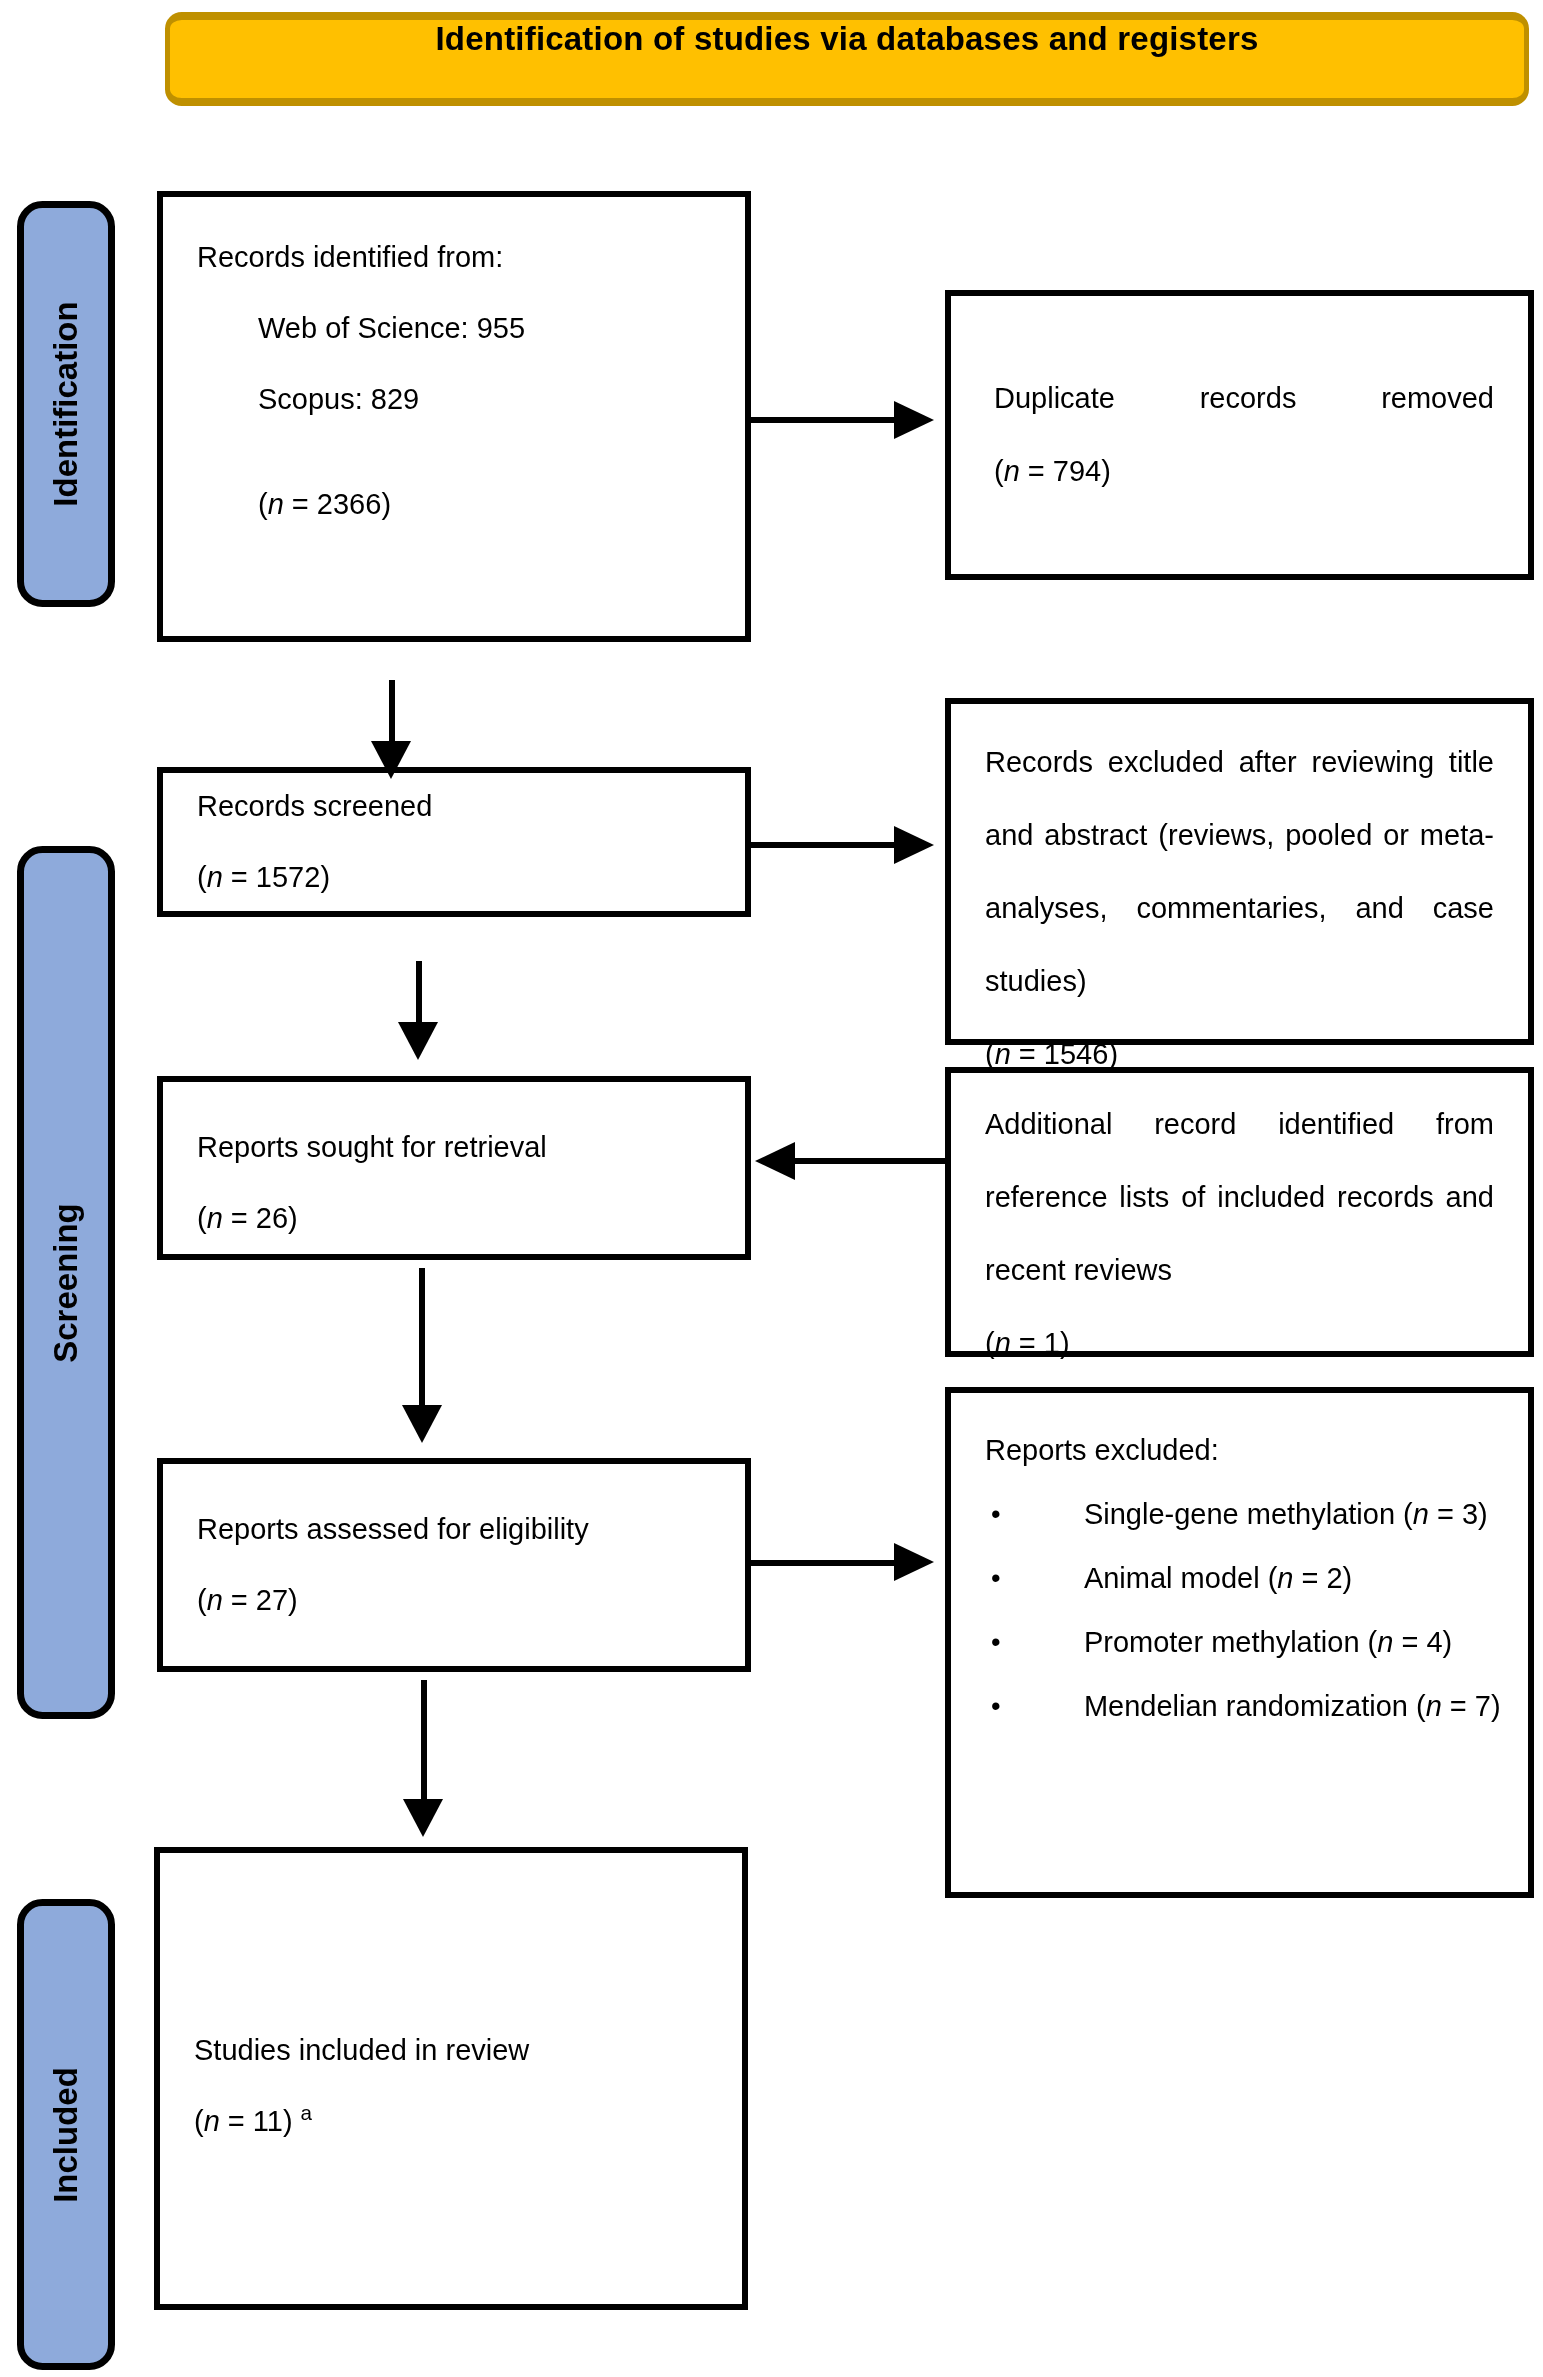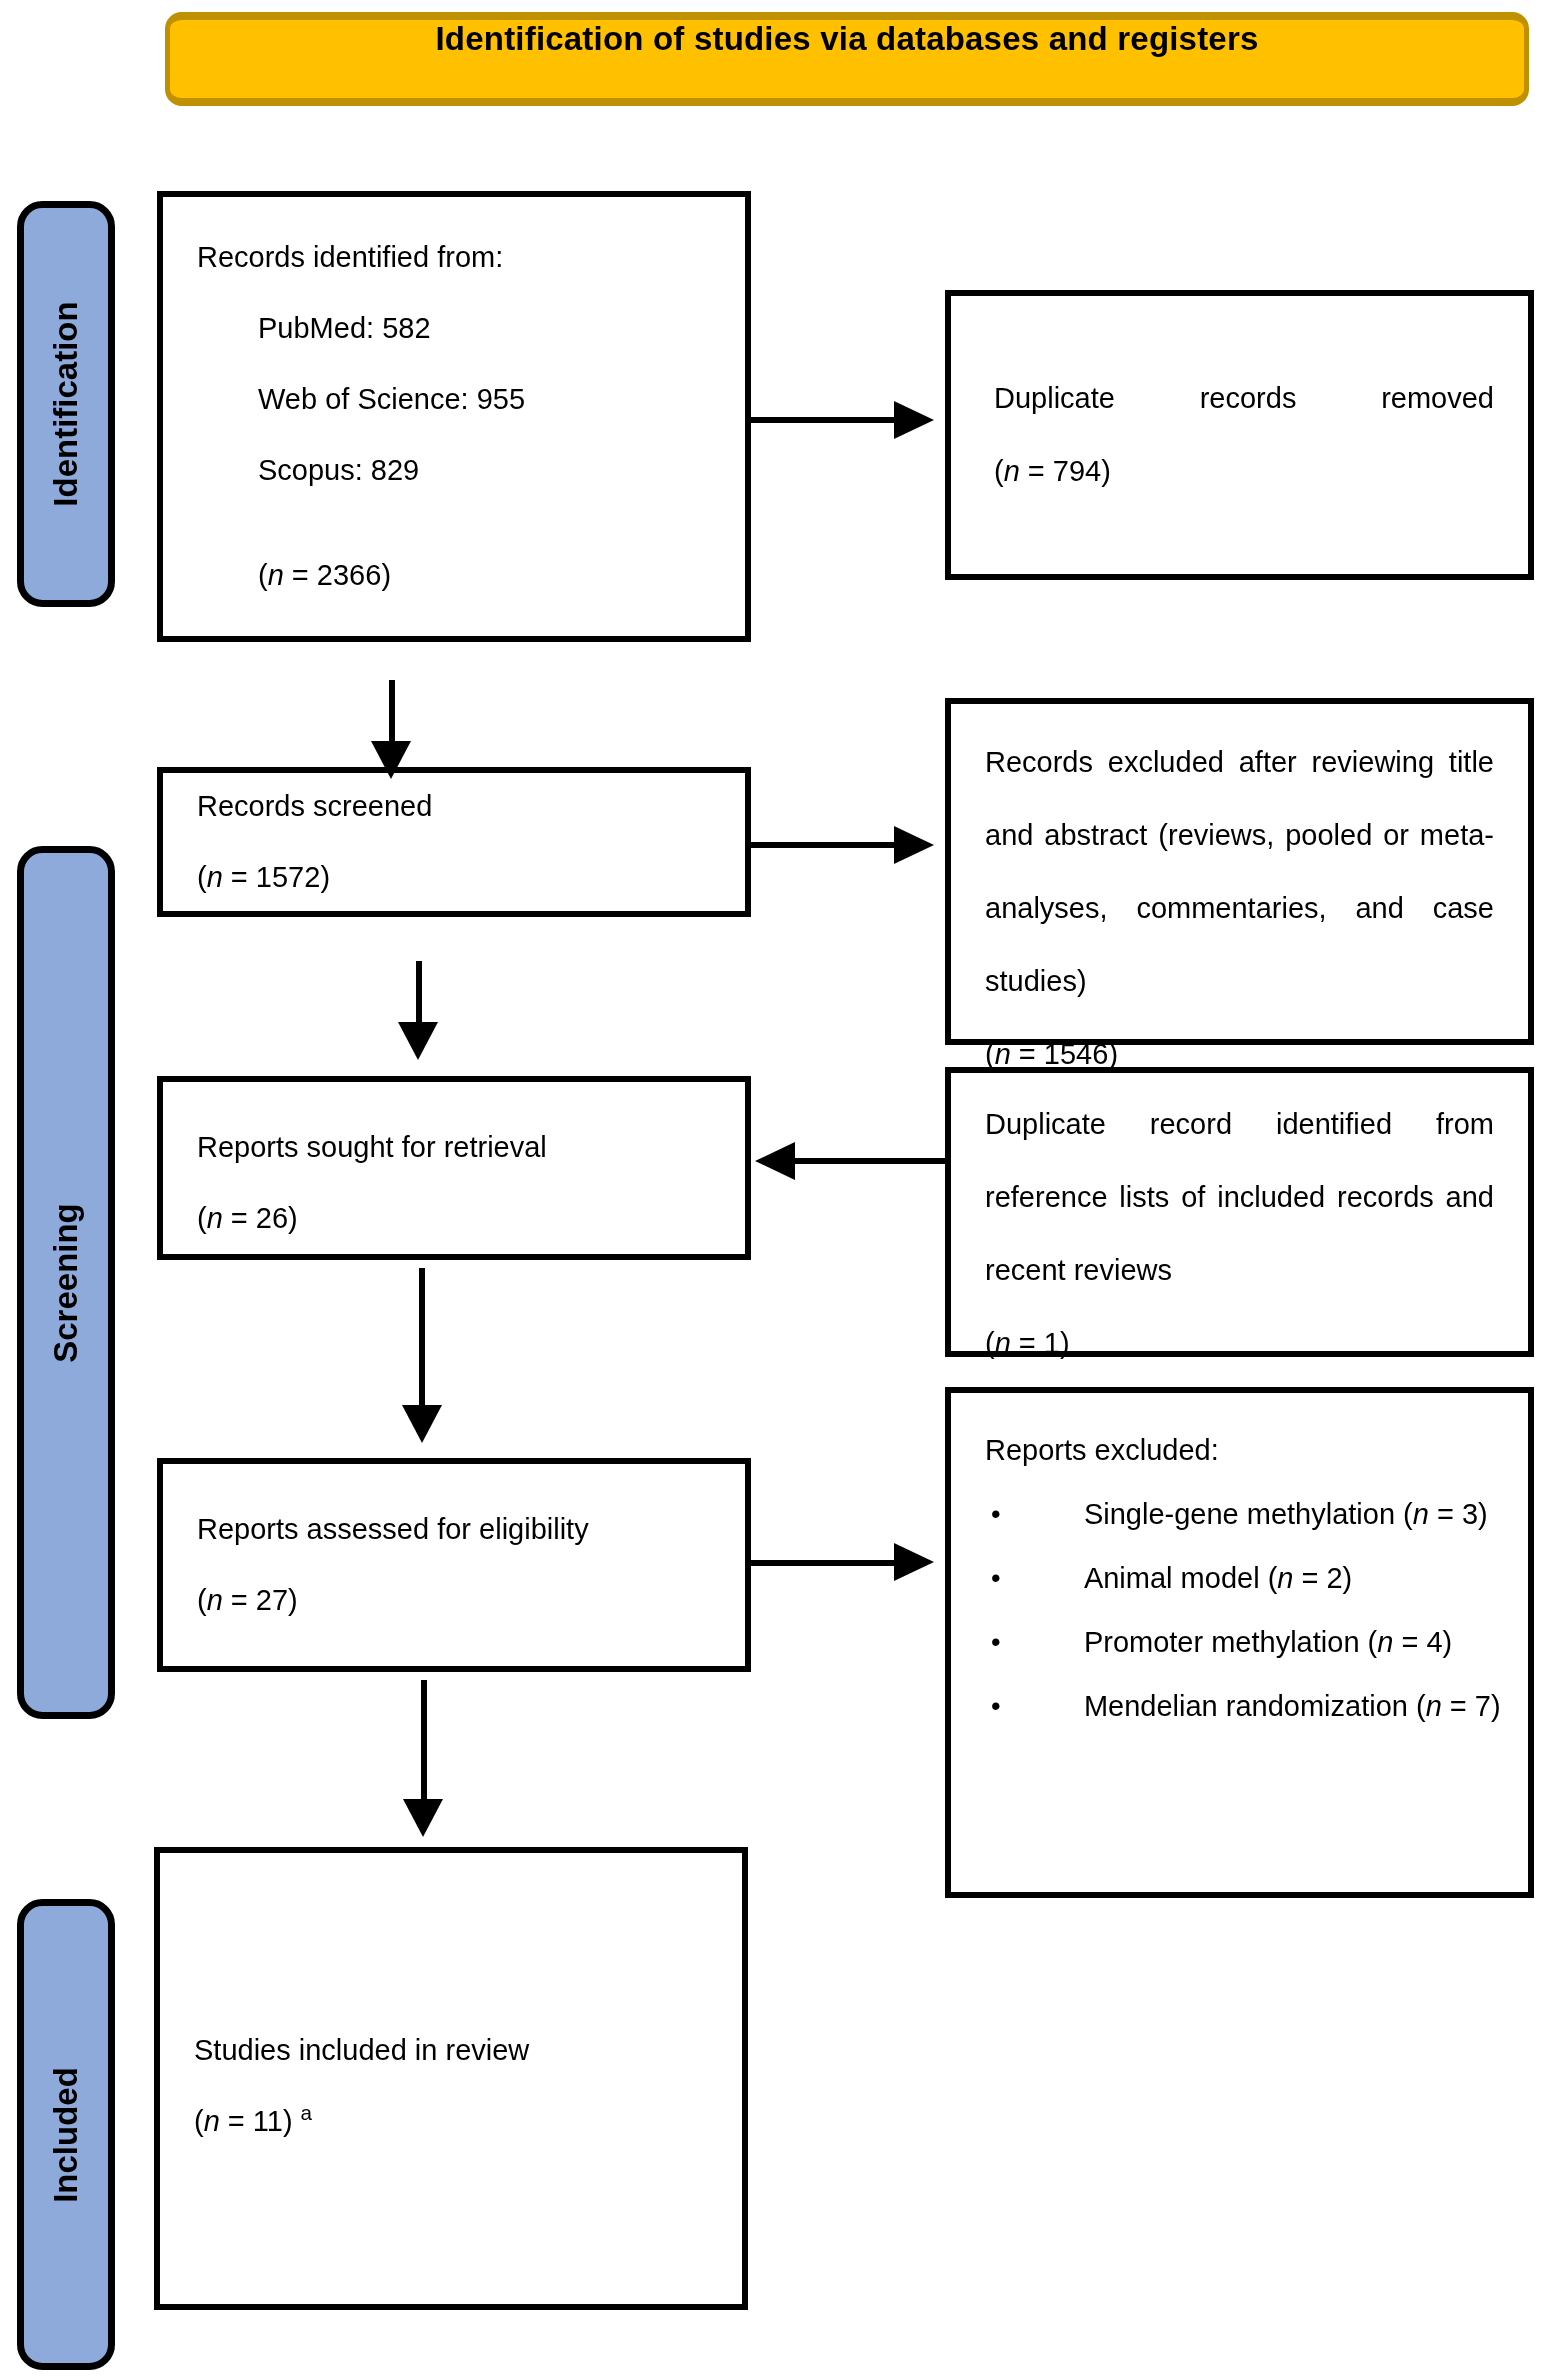--- a/index.html
+++ b/index.html
@@ -128,21 +128,20 @@
   </div>
   <div class="side-bar" style="top:846px; height:873px;">
     <span class="vtext">Screening</span>
   </div>
   <div class="side-bar" style="top:1899px; height:471px;">
     <span class="vtext">Included</span>
   </div>
 
   <div class="fbox col-left pad" style="top:191px; height:451px;">
     <div class="line">Records identified from:</div>
-    <div class="line indent">PubMed: 582</div>
     <div class="line indent">Web of Science: 955</div>
     <div class="line indent">Scopus: 829</div>
     <div class="spacer"></div>
     <div class="line indent">(<i>n</i> = 2366)</div>
   </div>
 
   <div class="fbox col-right vcenter rj" style="top:290px; height:290px;padding-left:43px;">
     <div class="line justify-all">Duplicate records removed</div>
     <div class="line">(<i>n</i> = 794)</div>
   </div>
@@ -156,21 +155,21 @@
     <div class="main">Records excluded after reviewing title and abstract (reviews, pooled or meta-analyses, commentaries, and case studies)</div>
     <div class="line">(<i>n</i> = 1546)</div>
   </div>
 
   <div class="fbox col-left vcenter" style="top:1076px; height:184px;justify-content:flex-end;">
     <div class="line">Reports sought for retrieval</div>
     <div class="line">(<i>n</i> = 26)</div>
   </div>
 
   <div class="fbox col-right rj" style="top:1067px; height:290px; padding:14.7px 34px;">
-    <div class="main">Duplicate record identified from reference lists of included records and recent reviews</div>
+    <div class="main">Additional record identified from reference lists of included records and recent reviews</div>
     <div class="line">(<i>n</i> = 1)</div>
   </div>
 
   <div class="fbox col-left vcenter" style="top:1458px; height:214px;">
     <div class="line">Reports assessed for eligibility</div>
     <div class="line">(<i>n</i> = 27)</div>
   </div>
 
   <div class="fbox col-right bl" style="top:1387px; height:511px; padding:24.5px 29px 14.7px 34px;">
     <div>Reports excluded:</div>

